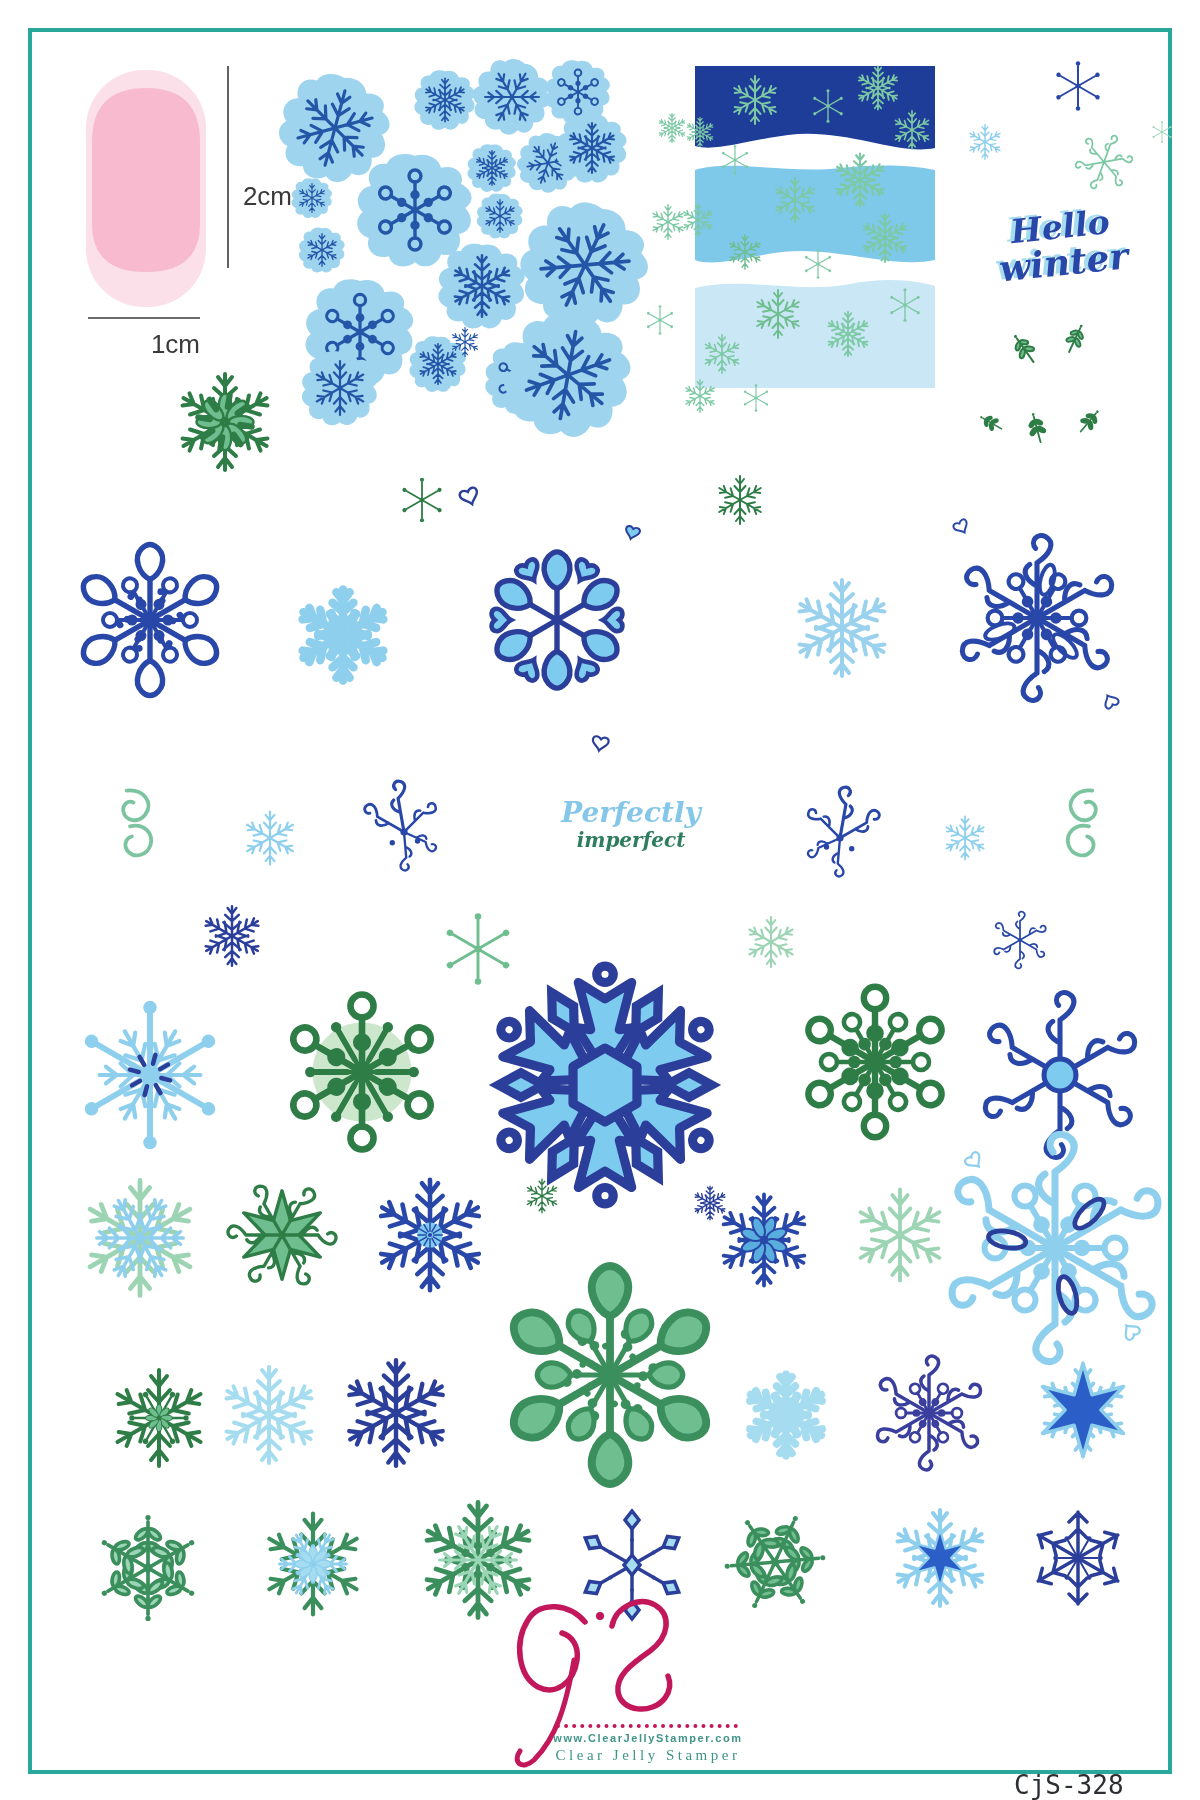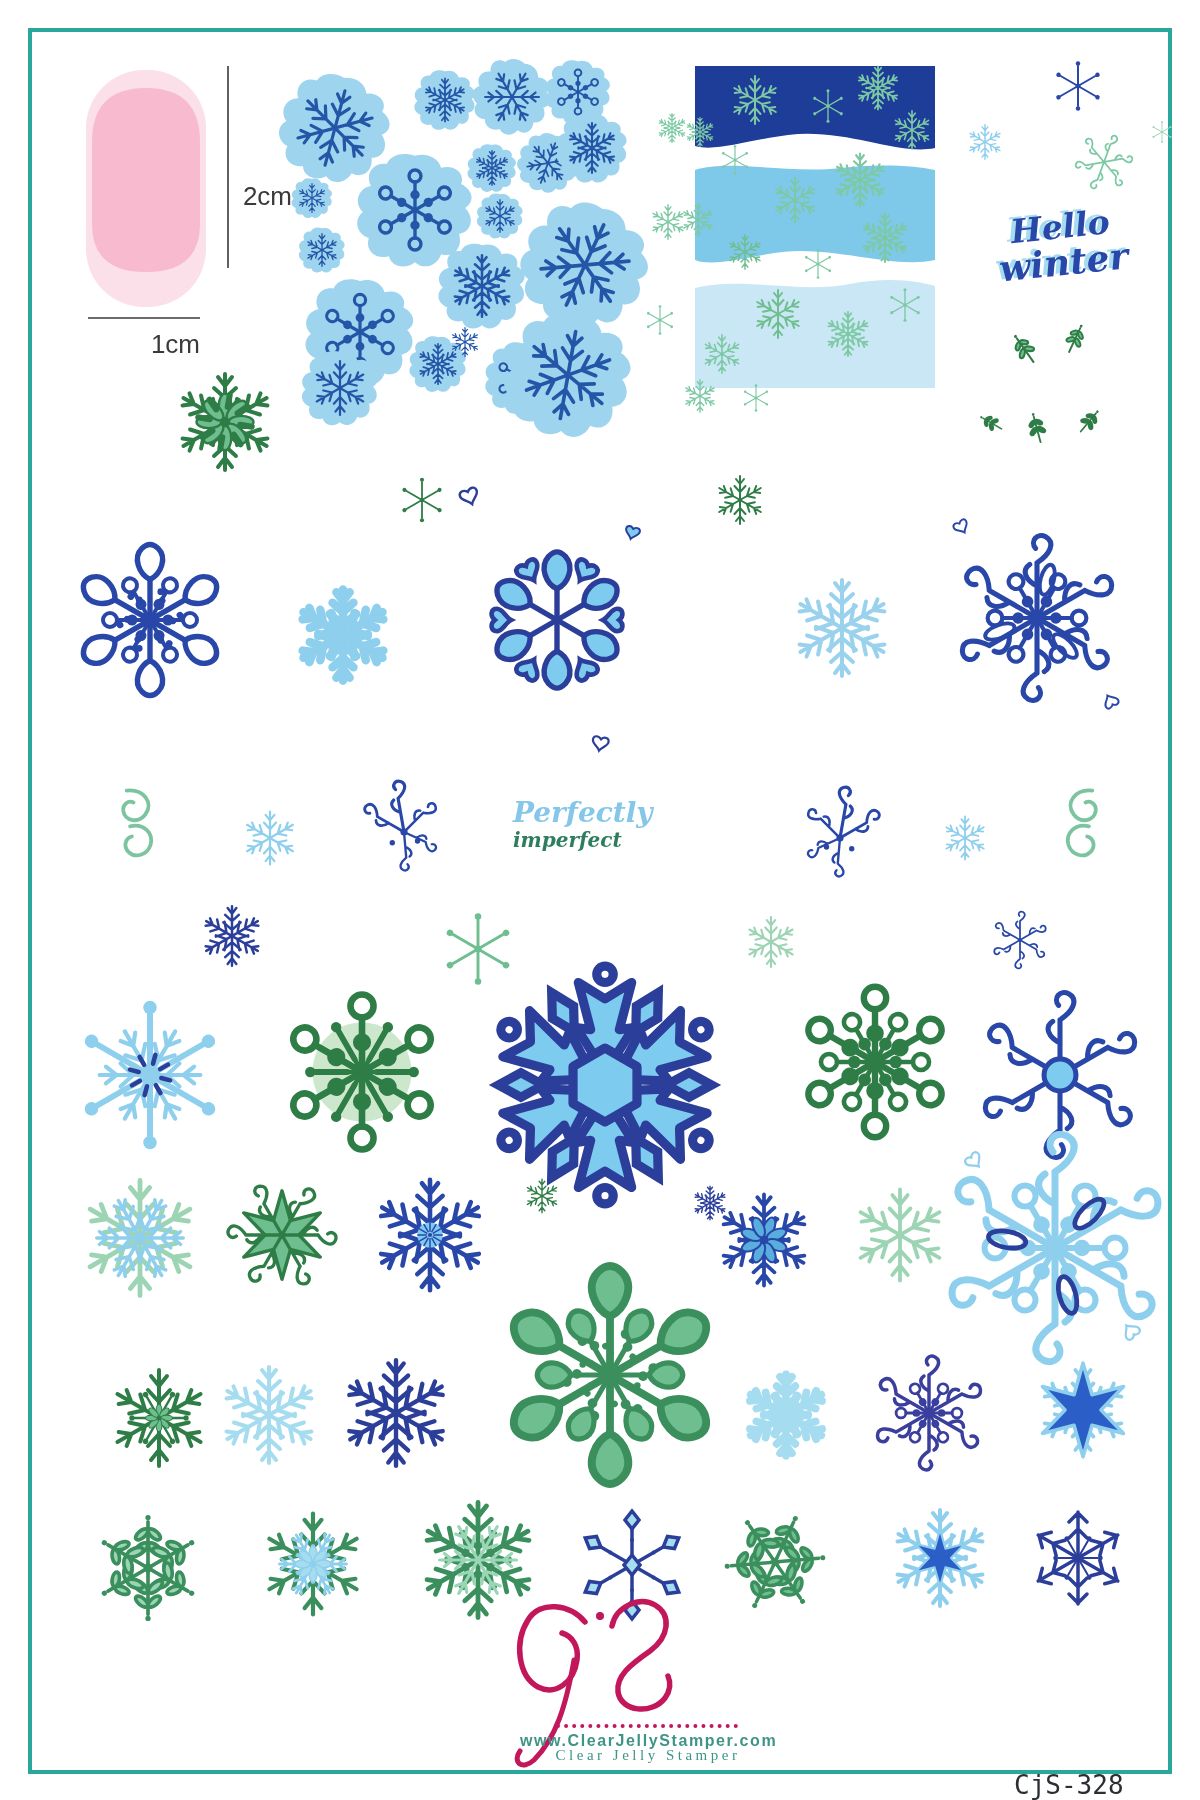--- a/index.html
+++ b/index.html
@@ -12,31 +12,31 @@
   .f2{fill:var(--f2,#FFFFFF);}
   .lbl{position:absolute;color:var(--ink-dark,#3A3A3A);font-size:26px;text-align:right;}
   #m2cm{left:236px;top:181px;width:56px;}
   #m1cm{left:112px;top:329px;width:64px;margin-left:24px;}
   #hello{position:absolute;left:972px;top:210px;width:180px;text-align:center;
          transform:rotate(-6deg);color:var(--navy,#2847A8);
          font-family:"DejaVu Serif",serif;font-style:italic;font-weight:bold;line-height:1.02;
          text-shadow:-4px -2px 0 var(--sky-pale,#A5DCEF);}
   #hello .l1{font-size:33px;}
   #hello .l2{font-size:36px;}
-  #tagline{position:absolute;left:513px;top:796px;width:200px;
+  #tagline{position:absolute;left:531px;top:796px;width:200px;text-align:center;
            font-family:"DejaVu Serif",serif;font-style:italic;font-weight:bold;line-height:1.18;}
   #tagline .l1{font-size:28px;color:var(--script-blue,#85C7E8);}
   #tagline .l2{font-size:20px;color:var(--script-green,#2E7D5E);}
   #brandname{position:absolute;left:520px;top:1747px;width:256px;text-align:center;
              font-family:"Liberation Serif",serif;font-size:15px;letter-spacing:3.5px;
              color:var(--brand-teal,#3F9488);}
   #divider{position:absolute;left:556px;top:1724px;width:182px;
            border-top:4px dotted var(--logo-pink,#C2185B);}
   #website{position:absolute;left:520px;top:1732px;width:256px;text-align:center;
-           font-weight:bold;font-size:16px;letter-spacing:1.6px;color:var(--brand-teal,#3F9488);}
+           font-weight:bold;font-size:11px;letter-spacing:1.6px;color:var(--brand-teal,#3F9488);}
   #platecode{position:absolute;left:1014px;top:1726px;width:150px;text-align:left;
              font-family:"DejaVu Sans Mono",monospace;font-size:26px;color:var(--code-dark,#2B2F33);margin-top:44px;}
 </style>
 </head>
 <body>
 
 <div class="sheet">
   <div class="frame"></div>
 
   <svg id="art" viewBox="0 0 1200 1800">

